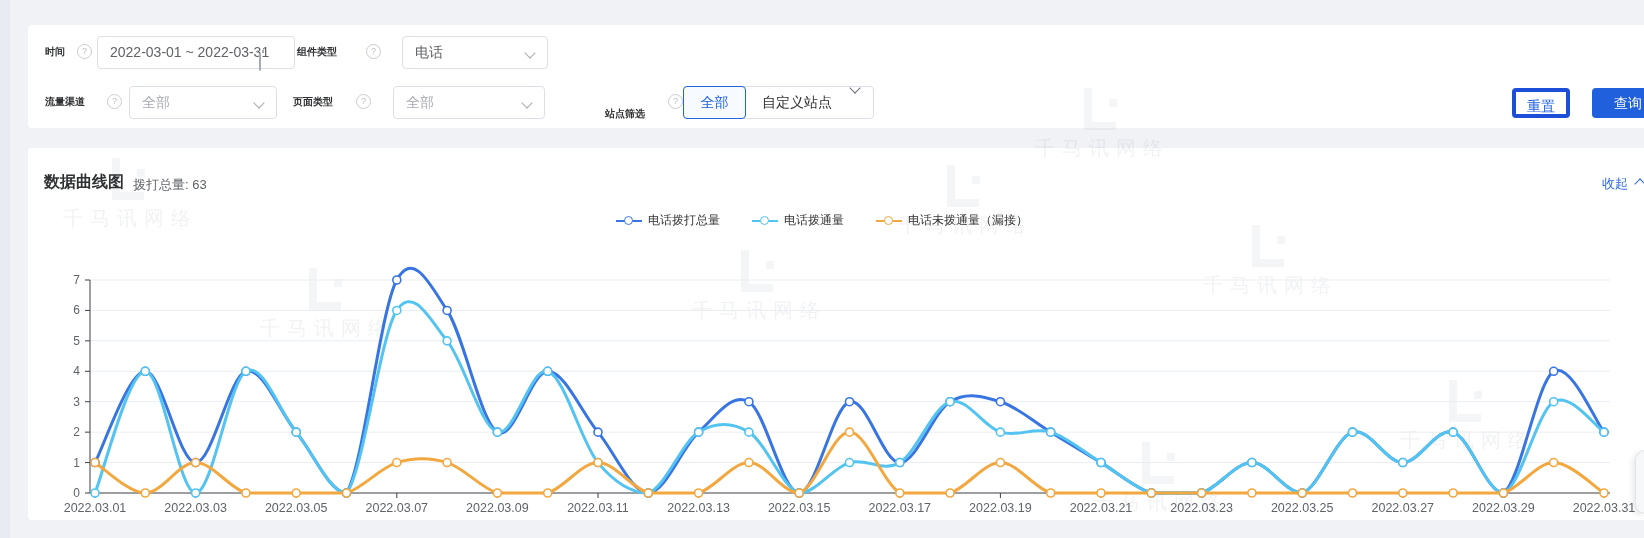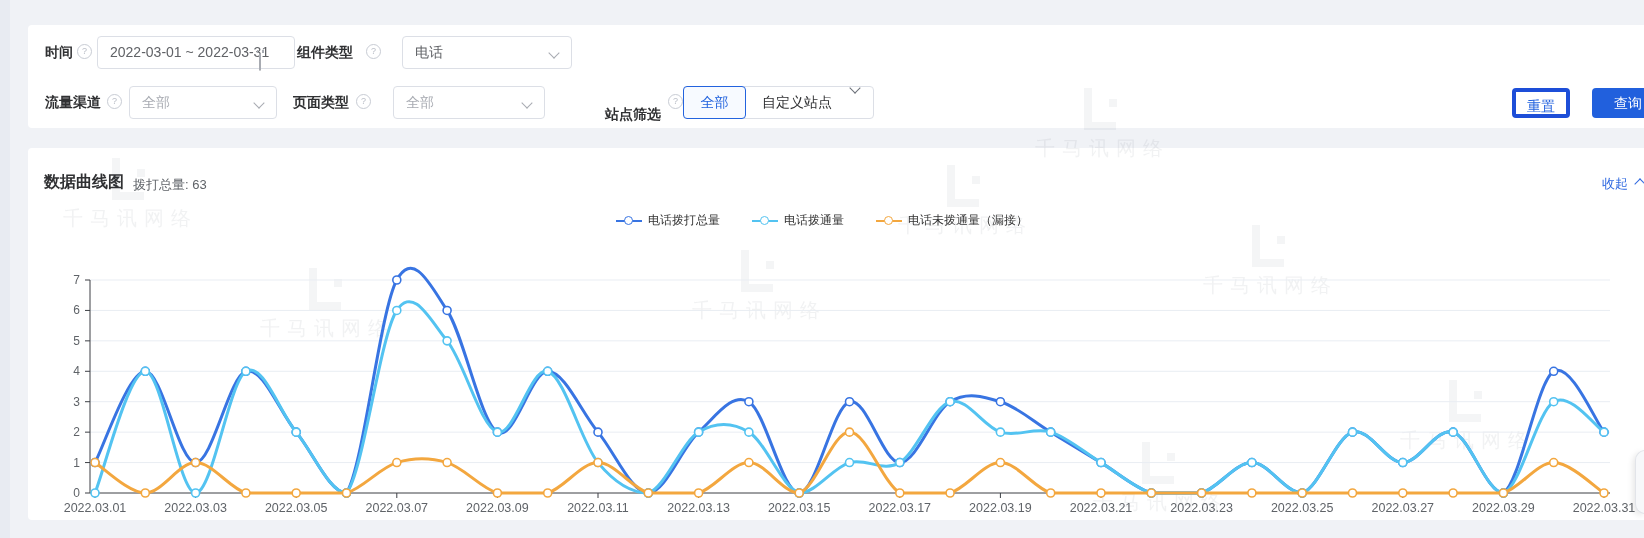--- a/index.html
+++ b/index.html
@@ -8,21 +8,21 @@
     background:#f0f2f6;
     font-family:"Liberation Sans","DejaVu Sans",sans-serif;
     color:#303133;
   }
   .abs{position:absolute;}
   .left-strip{left:0;top:0;width:10px;height:538px;background:#e8ebf2;}
   .card{background:#fff;border-radius:4px;}
   #filter-card{left:28px;top:25px;width:1632px;height:103px;}
   #chart-card{left:28px;top:148px;width:1632px;height:372px;}
 
-  .flabel{font-size:14px;font-weight:bold;color:#303133;line-height:16px;white-space:nowrap;}
+  .flabel{font-size:10px;font-weight:bold;color:#303133;line-height:16px;white-space:nowrap;}
   .help{width:13px;height:13px;border:1px solid #c8ccd4;border-radius:50%;
         color:#b9bdc6;font-size:9px;line-height:13px;text-align:center;background:#fff;}
   .field{height:33px;border:1px solid #dcdfe6;border-radius:4px;background:#fff;
          box-sizing:border-box;font-size:14px;line-height:31px;padding:0 28px 0 12px;white-space:nowrap;}
   .field .val{color:#606266;}
   .field .ph{color:#a8abb2;}
   .chev-down{width:7px;height:7px;border-right:1.4px solid #a8abb2;border-bottom:1.4px solid #a8abb2;
              transform:rotate(45deg);}
   .cal-icon{width:14px;height:13px;border:1.4px solid #a8abb2;border-radius:2px;position:relative;}
   .cal-icon:before{content:'';position:absolute;left:2px;top:-4px;width:1.6px;height:3px;background:#a8abb2;}
@@ -73,21 +73,21 @@
 
   <div class="abs flabel" style="left:17px;top:19px;">时间</div>
   <div class="abs help" style="left:49px;top:19px;">?</div>
   <div class="abs field" style="left:69px;top:11px;width:198px;">
     <span class="val">2022-03-01 ~ 2022-03-31</span>
     <span class="abs cal-icon" style="right:10px;top:10px;"><span class="cal-bar"></span></span>
   </div>
 
   <div class="abs flabel" style="left:269px;top:19px;">组件类型</div>
   <div class="abs help" style="left:338px;top:19px;">?</div>
-  <div class="abs field" style="left:374px;top:11px;width:170px;">
+  <div class="abs field" style="left:374px;top:11px;width:146px;">
     <span class="val">电话</span>
     <span class="abs chev-down" style="right:13px;top:12px;"></span>
   </div>
 
   <div class="abs flabel" style="left:17px;top:69px;">流量渠道</div>
   <div class="abs help" style="left:79px;top:69px;">?</div>
   <div class="abs field" style="left:101px;top:61px;width:148px;">
     <span class="ph">全部</span>
     <span class="abs chev-down" style="right:13px;top:12px;"></span>
   </div>

